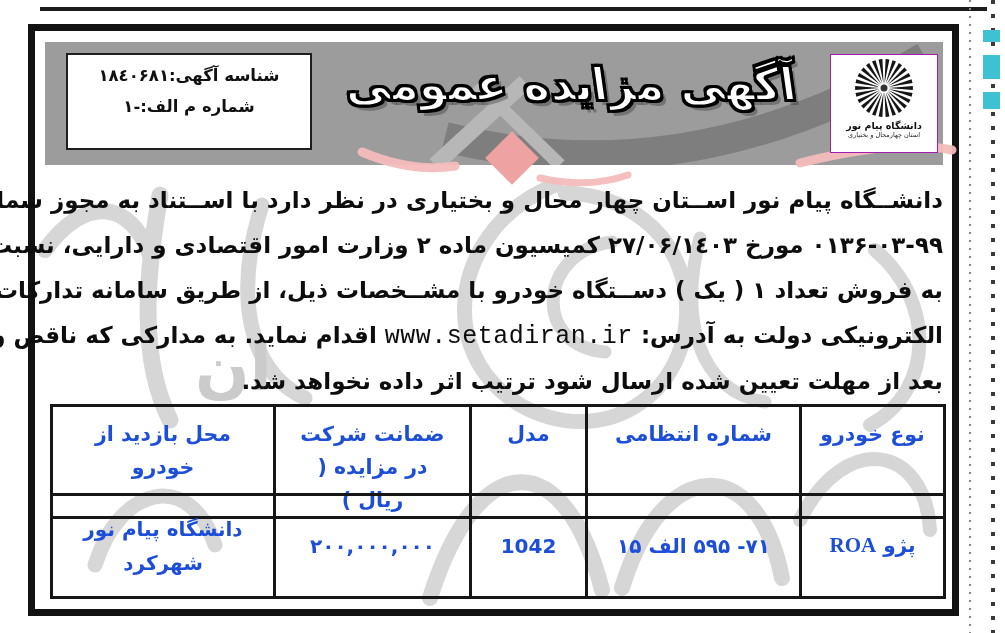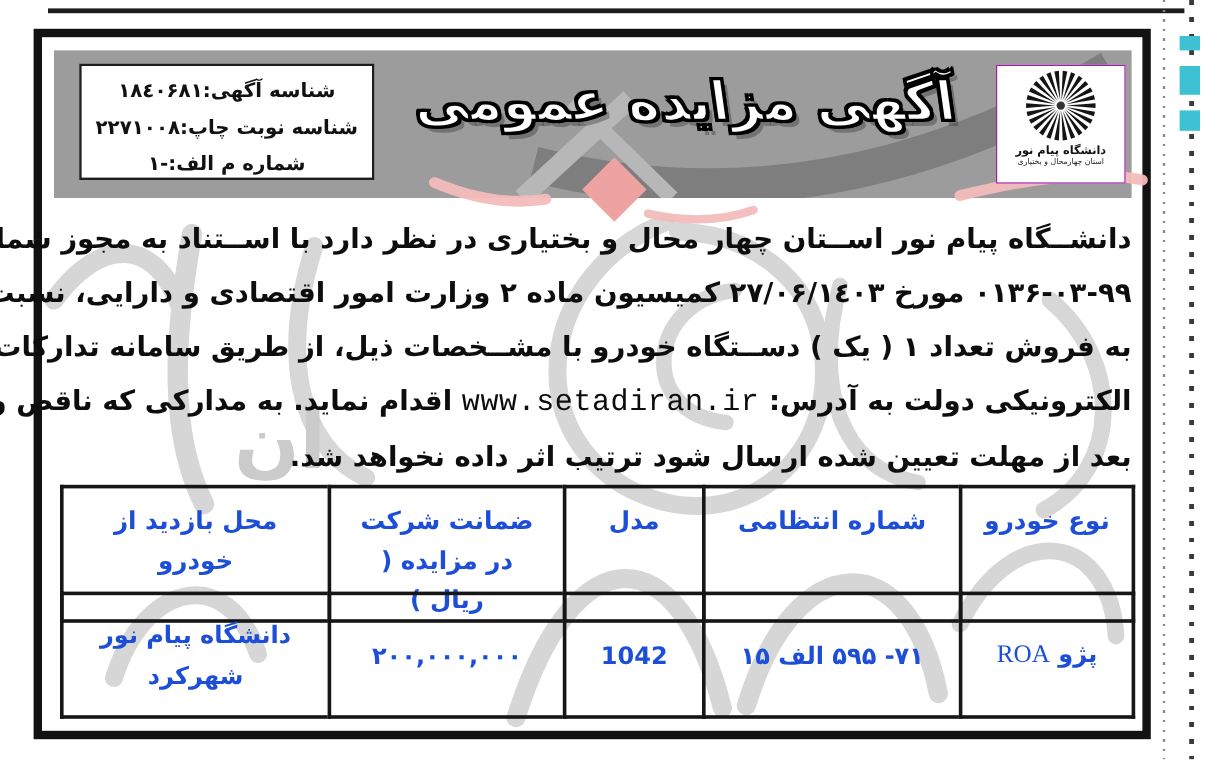--- a/index.html
+++ b/index.html
@@ -58,21 +58,21 @@
   table.hdr{top:404px;}
   table.hdr th{vertical-align:top;padding-top:11px;font-size:20.5px;font-weight:bold;line-height:1.6;}
   table.row{top:493px;}
   table.row td{vertical-align:middle;font-weight:bold;font-size:20px;line-height:1.7;}
   .narrow{max-width:160px;margin:0 auto;}
   .narrow2{max-width:185px;margin:16px auto;}
   td.vcell{vertical-align:top;padding-top:10px;}
   .plate{font-size:22px;}
   .model{font-size:23px;}
   .money{font-size:21px;}
-  .roa{font-family:"Liberation Serif","DejaVu Serif",serif;font-weight:normal;font-size:21px;
+  .roa{font-family:"Liberation Serif","DejaVu Serif",serif;font-weight:bold;font-size:21px;
        direction:ltr;unicode-bidi:embed;}
 </style>
 </head>
 <body>
 
 <div id="canvas">
 
   <div class="top-rule"></div>
   <div class="dotcol1"></div>
   <div class="dotcol2"></div>
@@ -113,21 +113,20 @@
       <path d="M 540,178 C 575,186 605,183 628,175" stroke-width="7"></path>
       <path d="M 800,163 C 860,148 915,142 952,150" stroke-width="9"></path>
     </g>
     <rect x="-19" y="-19" width="38" height="38" fill="#efa2a2" transform="translate(512,158) rotate(45)"></rect>
   </svg>
 
   <div class="layer-text">
 
     <div class="id-box">
       <div>شناسه آگهی:۱۸٤۰۶۸۱</div>
-      <div>شناسه نوبت چاپ:۲۲۷۱۰۰۸</div>
       <div>شماره م الف:-۱</div>
     </div>
 
     <div class="title">آگهی مزایده عمومی</div>
 
     <div class="logo-box">
       <svg width="106" height="66" viewBox="0 0 106 66">
         <g id="rays" fill="#141414">
             <polygon points="57.5,33.0 81.9,31.1 81.9,34.9"></polygon>
             <polygon points="57.4,34.1 81.5,38.1 80.6,41.8"></polygon>

